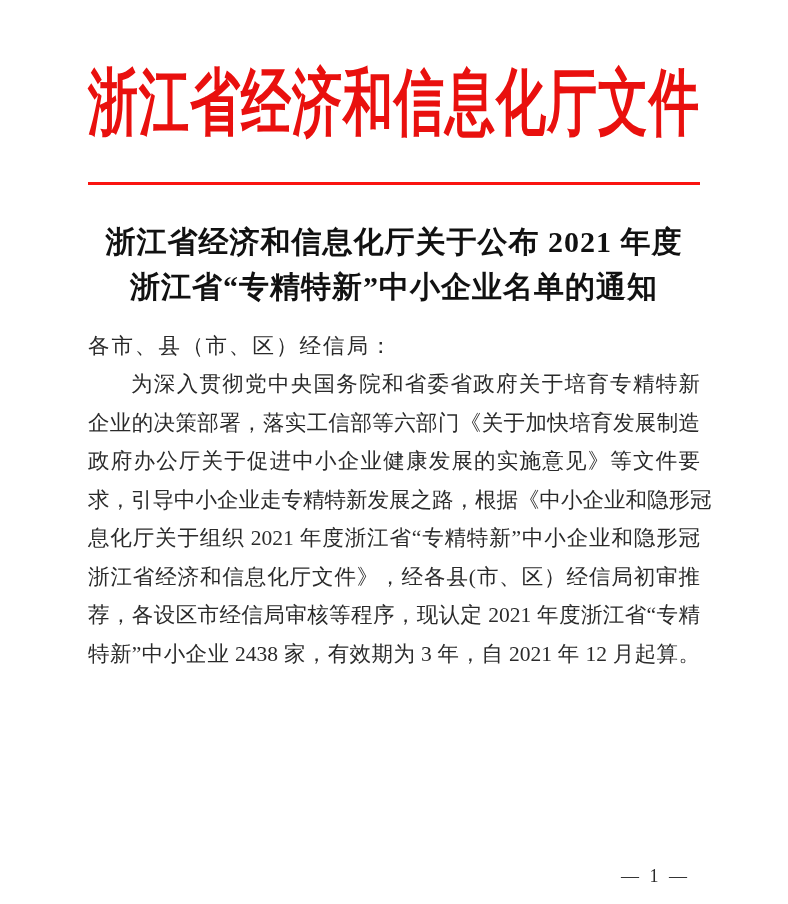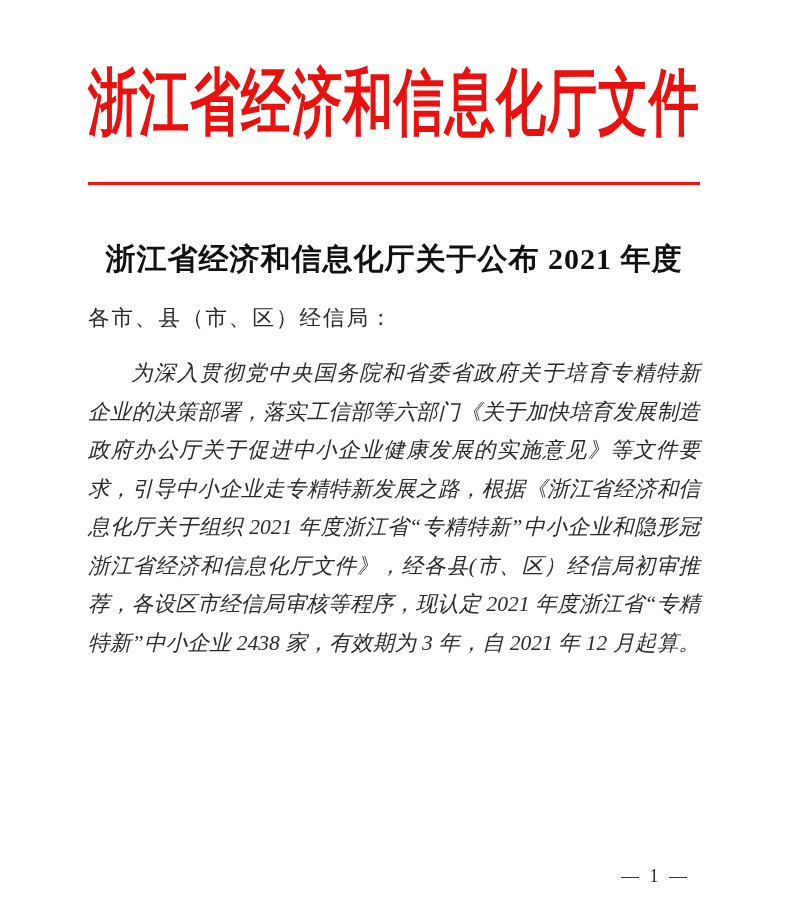--- a/index.html
+++ b/index.html
@@ -47,38 +47,38 @@
   }
   
   .red-rule {
     border: none;
     border-top: 3px solid #fa1410;
     margin-top: 24px;
     width: 100%;
   }
   
   .doc-title {
-    margin-top: 51px;
+    margin-top: 34px;
     text-align: center;
     font-weight: bold;
     font-size: 30px;
     line-height: 45px;
     color: #111111;
     letter-spacing: 1px;
   }
   
   .salutation {
     margin-top: 22px;
     font-size: 21.5px;
     line-height: 30px;
     color: #2a2a2a;
     letter-spacing: 2px;
   }
   
-  .paragraph { margin-top: 21px; font-style: italic; }
+  .paragraph { margin-top: 4px; }
   .pline {
     font-size: 21.5px;
     line-height: 38.5px;
     color: #2a2a2a;
     text-align: justify;
     text-align-last: justify;
     white-space: nowrap;
   }
   .pline.first { text-indent: 2em; }
   
@@ -99,29 +99,30 @@
 
   <div class="masthead">
     <span class="masthead-text">浙江省经济和信息化厅文件</span>
   </div>
 
 
   <hr class="red-rule">
 
   <div class="doc-title">
     <div>浙江省经济和信息化厅关于公布 2021 年度</div>
+    <div>浙江省“专精特新”中小企业名单的通知</div>
   </div>
 
   <div class="salutation">各市、县（市、区）经信局：</div>
 
   <div class="paragraph">
     <div class="pline first">为深入贯彻党中央国务院和省委省政府关于培育专精特新</div>
     <div class="pline">企业的决策部署，落实工信部等六部门《关于加快培育发展制造</div>
     <div class="pline">政府办公厅关于促进中小企业健康发展的实施意见》等文件要</div>
-    <div class="pline">求，引导中小企业走专精特新发展之路，根据《浙江省经济和信</div>
+    <div class="pline">求，引导中小企业走专精特新发展之路，根据《中小企业和隐形冠</div>
     <div class="pline">息化厅关于组织 2021 年度浙江省“专精特新”中小企业和隐形冠</div>
     <div class="pline">浙江省经济和信息化厅文件》，经各县(市、区）经信局初审推</div>
     <div class="pline">荐，各设区市经信局审核等程序，现认定 2021 年度浙江省“专精</div>
     <div class="pline">特新”中小企业 2438 家，有效期为 3 年，自 2021 年 12 月起算。</div>
   </div>
 
   <div class="page-number">— 1 —</div>
 
 </div>
 

